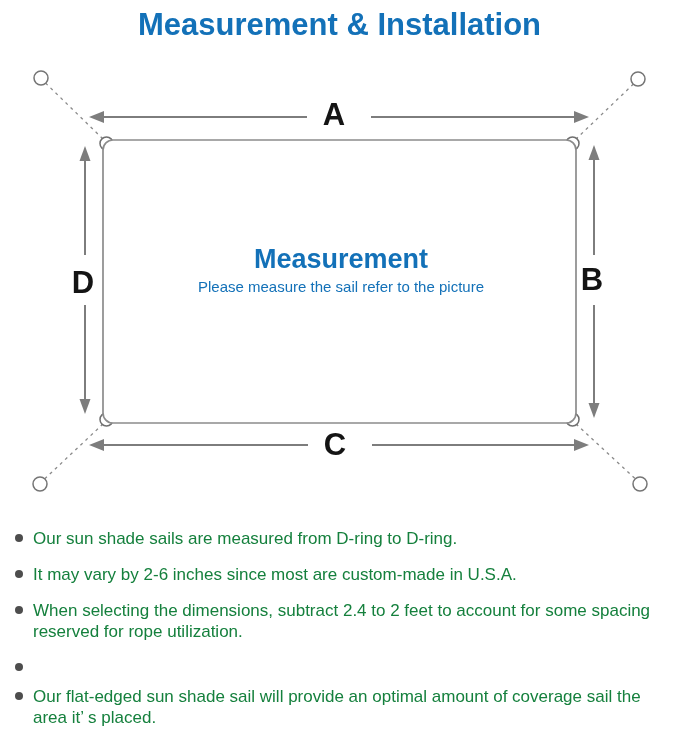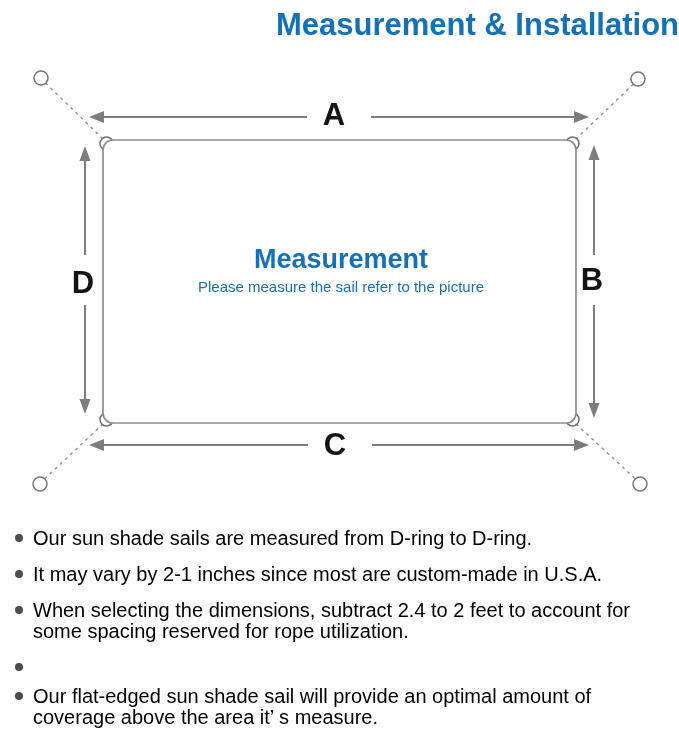--- a/index.html
+++ b/index.html
@@ -1,34 +1,34 @@
 <!DOCTYPE html>
 <html><head>
 <meta charset="utf-8">
 <style>
   html,body{margin:0;padding:0;background:#ffffff;}
   body{width:679px;height:739px;overflow:hidden;font-family:"Liberation Sans",sans-serif;}
   .page{width:679px;height:739px;position:relative;background:#fff;}
   .page-title{
     margin:0;height:50px;padding-top:7px;box-sizing:border-box;
-    text-align:right;font-size:31px;font-weight:bold;color:#1371b8;letter-spacing:0px;
+    text-align:center;font-size:31px;font-weight:bold;color:#1371b8;letter-spacing:0px;
   }
   svg.diagram{display:block;width:679px;height:475px;}
   svg .outline{fill:#ffffff;stroke:#8c8c8c;stroke-width:1.7;}
   svg .ring{fill:#ffffff;stroke:#757575;stroke-width:1.5;}
   svg .bump{fill:#ffffff;stroke:#6f6f6f;stroke-width:1.5;}
   svg .rope{stroke:#8a8a8a;stroke-width:1.3;stroke-dasharray:3 4;fill:none;}
   svg .arrow{stroke:#7d7d7d;stroke-width:2;fill:none;}
   svg .head{fill:#7d7d7d;stroke:none;}
   svg text{font-family:"Liberation Sans",sans-serif;}
   svg .dim-label{font-size:31px;font-weight:bold;fill:#141414;text-anchor:middle;}
   svg .center-title{font-size:27px;font-weight:bold;fill:#1371b8;text-anchor:middle;}
   svg .center-sub{font-size:15px;fill:#1371b8;text-anchor:middle;}
   ul.notes{list-style:none;margin:0;padding:0 10px 0 13px;}
-  ul.notes li{display:flex;margin-top:15px;font-size:20px;line-height:21px;color:#000000;}
+  ul.notes li{display:flex;margin-top:15px;font-size:17px;line-height:21px;color:#15803d;}
   ul.notes li:first-child{margin-top:3px;}
   ul.notes .dot{flex:none;width:8px;height:8px;border-radius:50%;background:#4d4d4d;margin:6px 10px 0 2px;}
 </style>
 </head>
 <body>
 
 <div class="page">
 
   <h1 class="page-title">Measurement &amp; Installation</h1>
 
@@ -80,28 +80,28 @@
   </svg>
 
   <ul class="notes">
 
   <li style="">
       <span class="dot"></span>
       <span class="note-text">Our sun shade sails are measured from D-ring to D-ring.</span>
     </li>
       <li style="">
       <span class="dot"></span>
-      <span class="note-text">It may vary by 2-1 inches since most are custom-made in U.S.A.</span>
+      <span class="note-text">It may vary by 2-6 inches since most are custom-made in U.S.A.</span>
     </li>
       <li style="">
       <span class="dot"></span>
       <span class="note-text">When selecting the dimensions, subtract 2.4 to 2 feet to account for some spacing reserved for rope utilization.</span>
     </li>
       <li style="">
       <span class="dot"></span>
     </li>
       <li style="">
       <span class="dot"></span>
-      <span class="note-text">Our flat-edged sun shade sail will provide an optimal amount of coverage above the area it’ s measure.</span>
+      <span class="note-text">Our flat-edged sun shade sail will provide an optimal amount of coverage sail the area it’ s placed.</span>
     </li>
     </ul>
 
 </div>
 
 </body></html>

